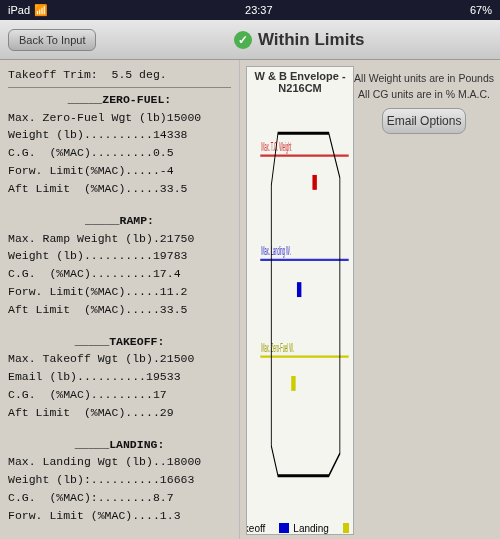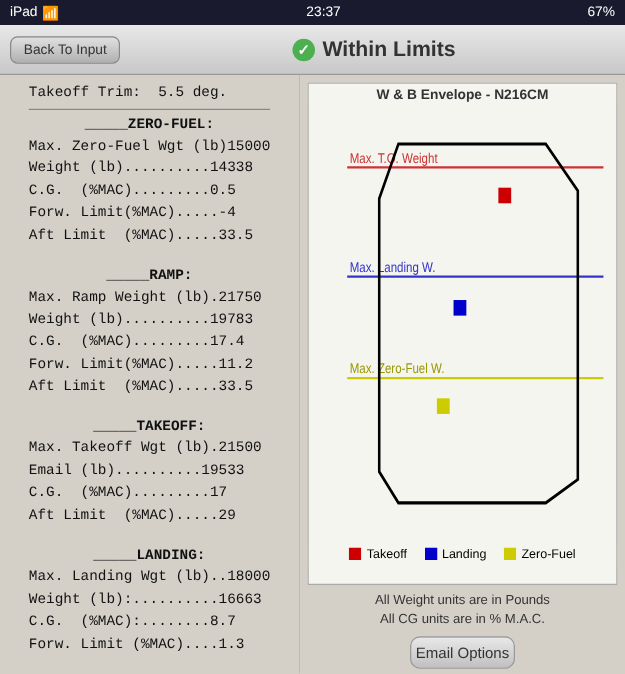--- a/index.html
+++ b/index.html
@@ -73,21 +73,21 @@
     
     .main-content {
       display: flex;
       height: 479px;
       background: #d4d0c8;
     }
 
     
     .left-panel {
       width: 240px;
-      padding: 6px 23px;
+      padding: 6px 8px;
       overflow-y: auto;
       border-right: 1px solid #bbb;
       background: #d4d0c8;
     }
     .left-panel .line {
       font-size: 11.5px;
       color: #111;
       line-height: 1.55;
       white-space: pre;
       font-family: 'Courier New', monospace;
@@ -99,21 +99,20 @@
     .left-panel .divider {
       border: none;
       border-top: 1px solid #888;
       margin: 3px 0;
     }
 
     
     .right-panel {
       flex: 1;
       display: flex;
-      flex-direction: column;
       background: #d4d0c8;
       padding: 6px 6px 4px 6px;
     }
     .chart-container {
       background: #f5f5f0;
       border: 1px solid #aaa;
       flex: 1;
       position: relative;
       overflow: hidden;
     }

